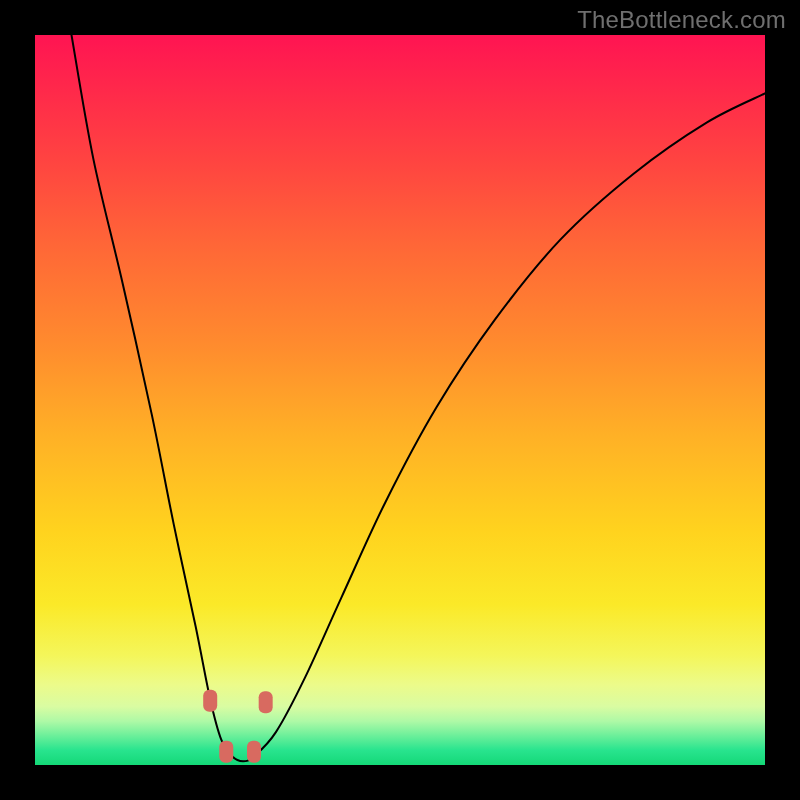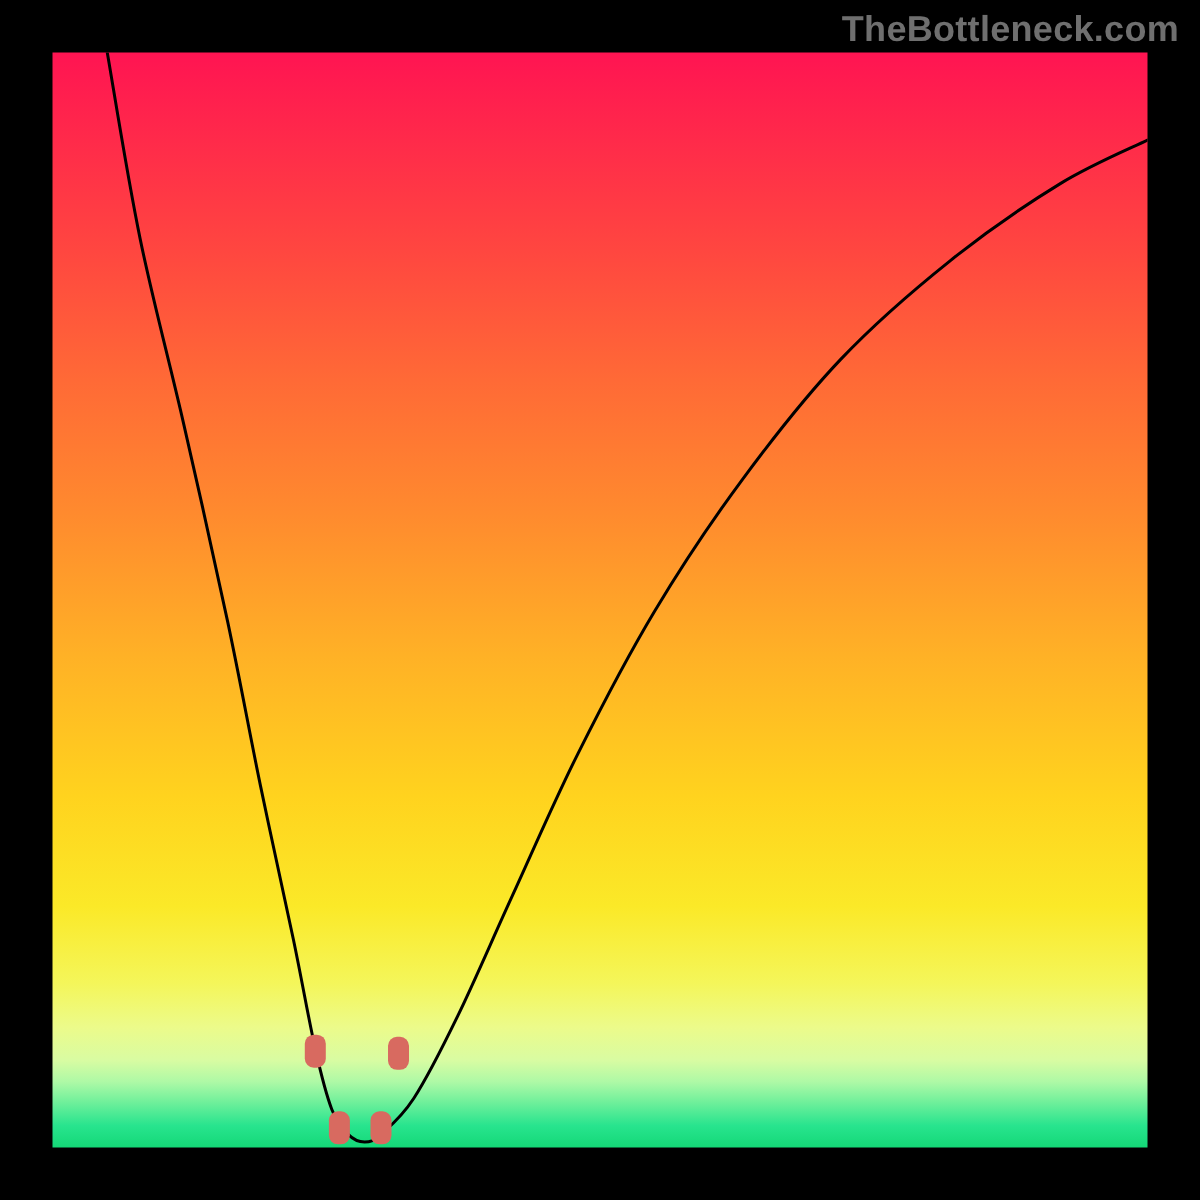--- a/index.html
+++ b/index.html
@@ -41,21 +41,21 @@
       #28e48e 98%,
       #14d877 100%
     );
   }
   .watermark {
     position: absolute;
     top: 6px;
     right: 14px;
     font-family: Arial, Helvetica, sans-serif;
     font-size: 24px;
-    font-weight: 700;
+    font-weight: 400;
     color: #6f6f6f;
     letter-spacing: 0.2px;
     user-select: none;
   }
   svg.curve {
     position: absolute;
     top: 0;
     left: 0;
     width: 730px;
     height: 730px;

